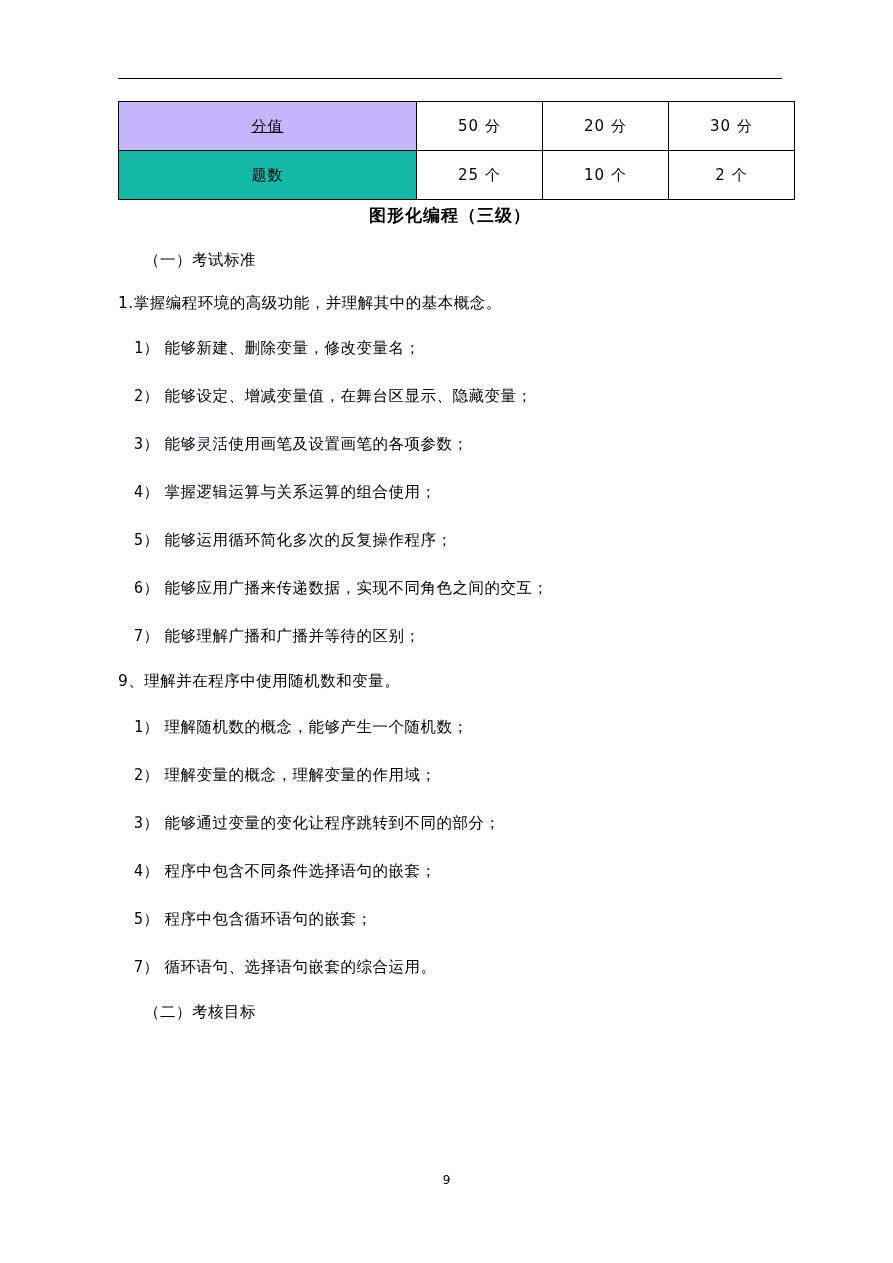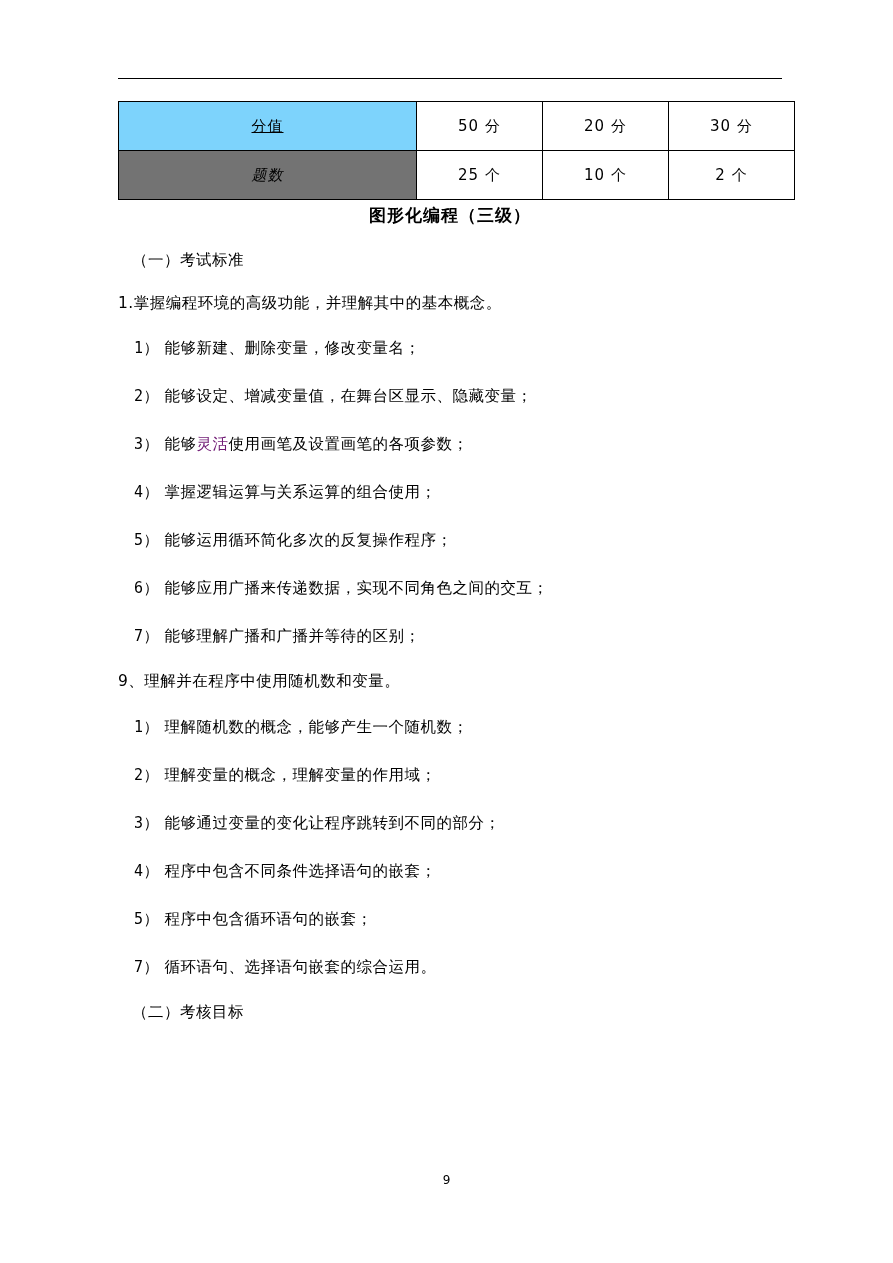--- a/index.html
+++ b/index.html
@@ -41,63 +41,62 @@
   table.score-table td {
     border: 1px solid #000000;
     height: 46px;
     text-align: center;
     vertical-align: middle;
     font-size: 15px;
     font-family: "DejaVu Sans", "Liberation Sans", sans-serif;
     letter-spacing: 1px;
   }
   td.label-yellow {
-    background: #7dd3fc;
+    background: #c4b5fd;
     width: 295px;
     text-decoration: underline;
   }
   td.label-blue {
-    background: #737373;
+    background: #14b8a6;
     width: 295px;
-    font-style: italic;
   }
   td.cell-num {
     width: 123px;
     font-family: "DejaVu Sans Mono", "Liberation Mono", monospace;
     font-size: 15px;
   }
   h1.doc-title {
     font-size: 17px;
     font-weight: bold;
     text-align: center;
     margin: 0 0 26px 0;
     letter-spacing: 1px;
   }
   p.para {
     font-size: 15.5px;
     line-height: 1.0;
     margin: 0 0 27px 0;
     letter-spacing: 0.5px;
   }
   p.indent1 {
-    margin-left: 14px;
+    margin-left: 26px;
   }
   p.item {
     font-size: 15.5px;
     margin: 0 0 27px 0;
     padding-left: 56px;
     text-indent: -40px;
     letter-spacing: 0.5px;
   }
   .num {
     font-family: "DejaVu Sans Mono", "Liberation Mono", monospace;
     font-size: 15px;
   }
   .link-blue {
-    color: #701a75;
+    color: #0f172a;
   }
   .page-number {
     position: absolute;
     top: 1173px;
     left: 0;
     width: 893px;
     text-align: center;
     font-size: 12px;
     font-family: "DejaVu Sans", "Liberation Sans", sans-serif;
   }

